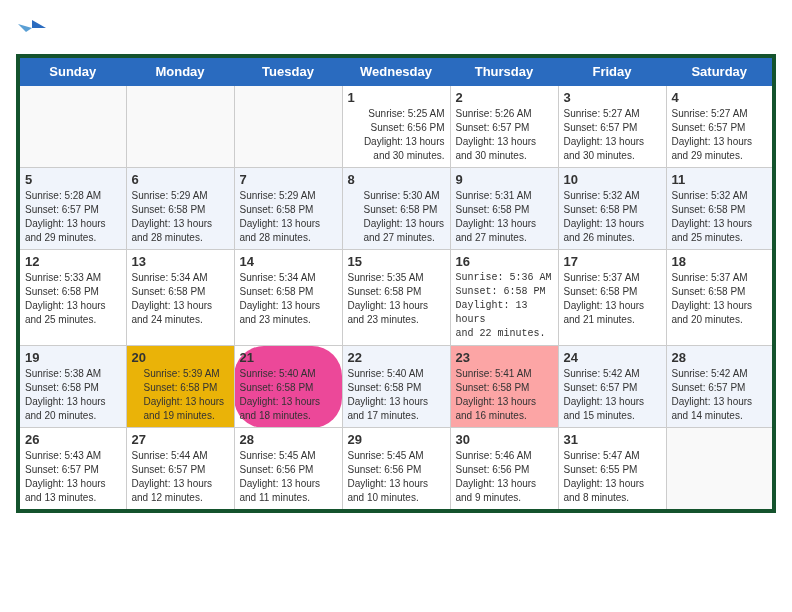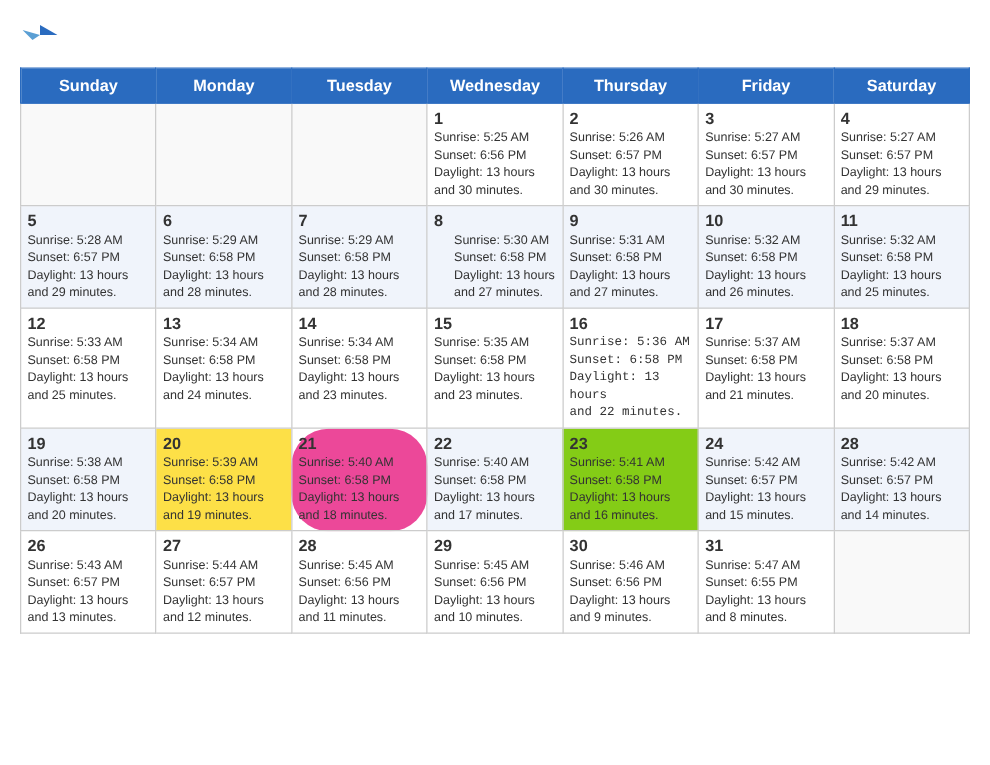--- a/index.html
+++ b/index.html
@@ -25,21 +25,21 @@
       color: #333;
       line-height: 1.1;
     }
     .location {
       font-size: 15px;
       color: #555;
     }
     .calendar {
       width: 100%;
       border-collapse: collapse;
-      border: 1px solid #14532d;
+      border: 4px solid #14532d;
     }
     .calendar th {
       background: #2a6bbf;
       color: #fff;
       font-size: 13px;
       font-weight: bold;
       padding: 6px 4px;
       text-align: center;
       border: 1px solid #2a6bbf;
     }
@@ -121,21 +121,21 @@
         <th>Saturday</th>
       </tr>
   </thead>
   <tbody id="calendar-body">
   <tr>
         <td class="empty"></td>
         <td class="empty"></td>
         <td class="empty"></td>
         <td>
           <span class="day-num">1</span>
-          <div class="day-info" style="white-space: pre-line;">Sunrise: 5:25 AM
+          <div class="day-info" style="white-space: pre-line; text-align: right;">Sunrise: 5:25 AM
 Sunset: 6:56 PM
 Daylight: 13 hours
 and 30 minutes.</div>
         </td>
         <td>
           <span class="day-num">2</span>
           <div class="day-info" style="white-space: pre-line;">Sunrise: 5:26 AM
 Sunset: 6:57 PM
 Daylight: 13 hours
 and 30 minutes.</div>
@@ -258,42 +258,42 @@
         </td>
       </tr>
       <tr>
         <td style="background: rgb(240, 244, 251);">
           <span class="day-num">19</span>
           <div class="day-info" style="white-space: pre-line;">Sunrise: 5:38 AM
 Sunset: 6:58 PM
 Daylight: 13 hours
 and 20 minutes.</div>
         </td>
-        <td style="background: #fde047;">
+        <td style="background: #eab308;">
           <span class="day-num">20</span>
-          <div class="day-info" style="white-space: pre-line;">Sunrise: 5:39 AM
+          <div class="day-info" style="white-space: pre-line; margin-left: 12px;">Sunrise: 5:39 AM
 Sunset: 6:58 PM
 Daylight: 13 hours
 and 19 minutes.</div>
         </td>
         <td style="background: #ec4899; border-radius: 30px;">
           <span class="day-num">21</span>
           <div class="day-info" style="white-space: pre-line;">Sunrise: 5:40 AM
 Sunset: 6:58 PM
 Daylight: 13 hours
 and 18 minutes.</div>
         </td>
         <td style="background: rgb(240, 244, 251);">
           <span class="day-num">22</span>
           <div class="day-info" style="white-space: pre-line;">Sunrise: 5:40 AM
 Sunset: 6:58 PM
 Daylight: 13 hours
 and 17 minutes.</div>
         </td>
-        <td style="background: #84cc16;">
+        <td style="background: #fca5a5;">
           <span class="day-num">23</span>
           <div class="day-info" style="white-space: pre-line;">Sunrise: 5:41 AM
 Sunset: 6:58 PM
 Daylight: 13 hours
 and 16 minutes.</div>
         </td>
         <td style="background: rgb(240, 244, 251);">
           <span class="day-num">24</span>
           <div class="day-info" style="white-space: pre-line;">Sunrise: 5:42 AM
 Sunset: 6:57 PM

